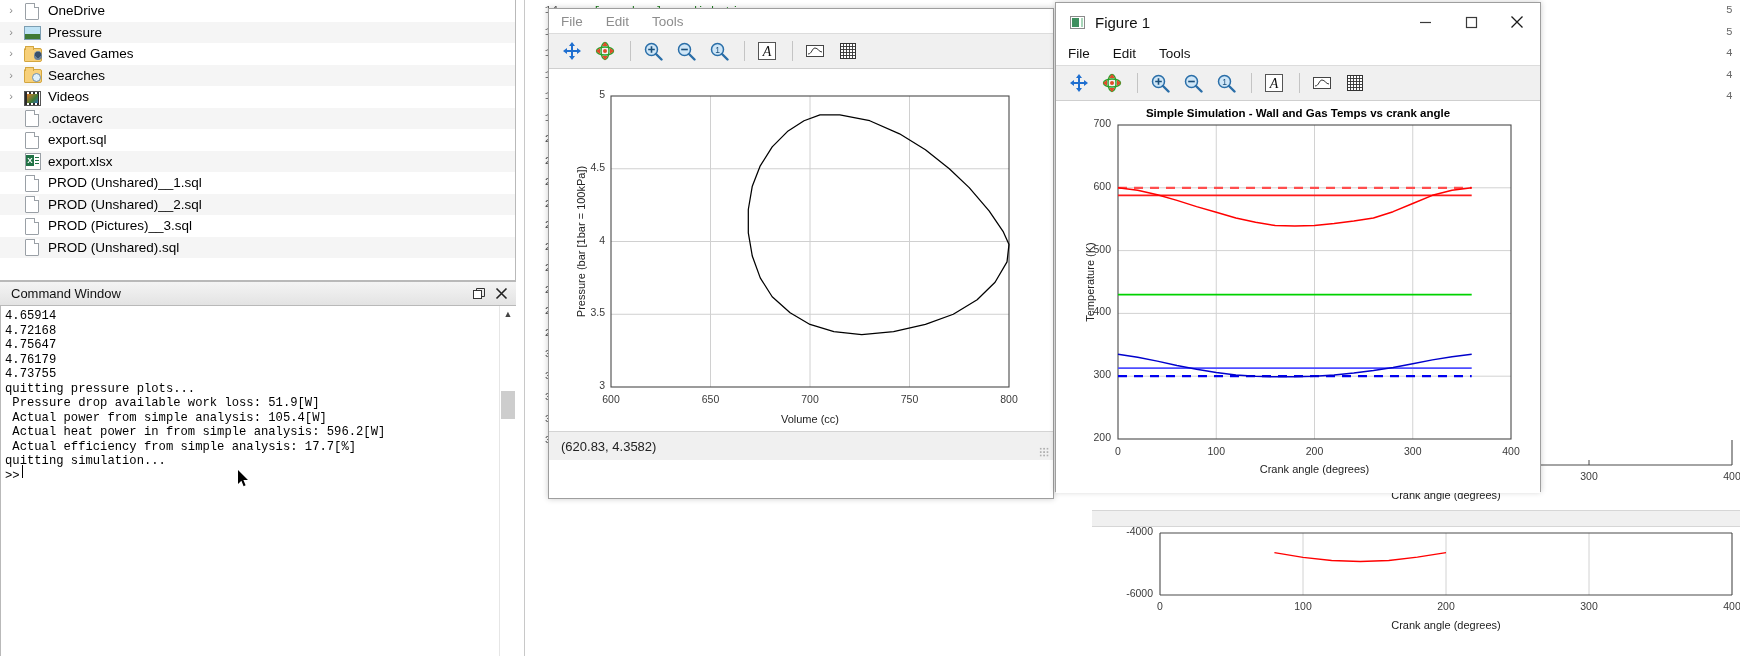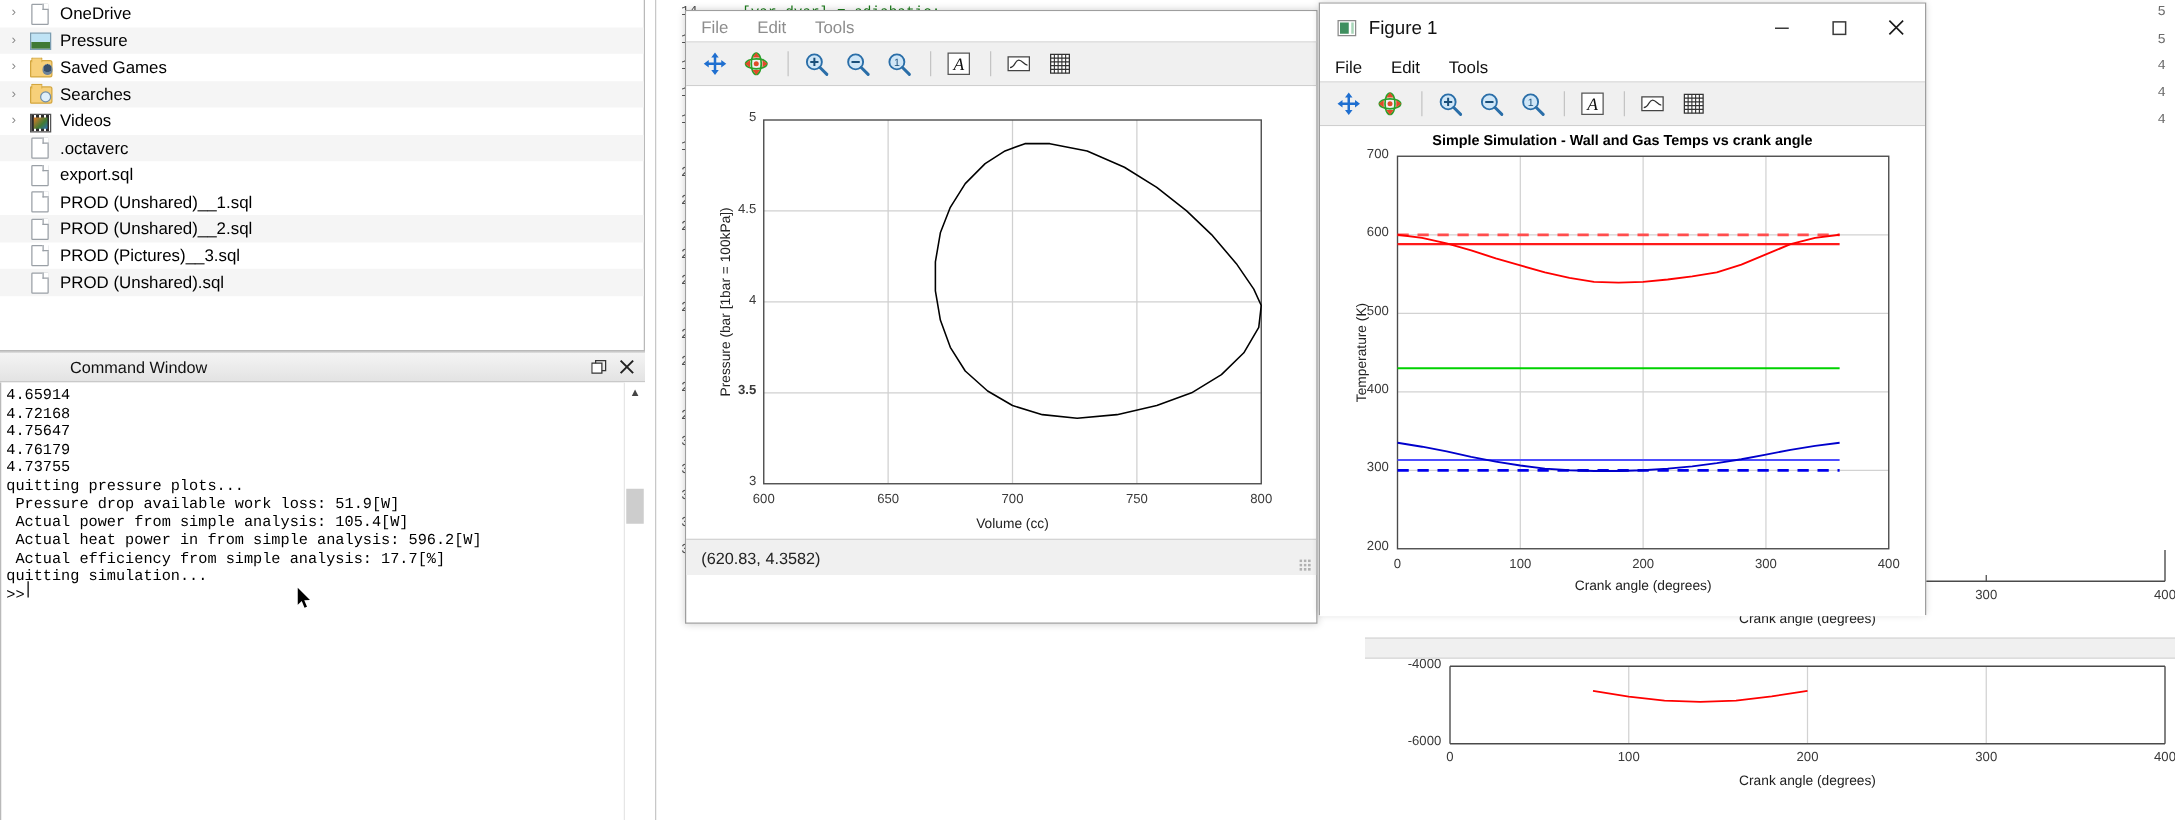--- a/index.html
+++ b/index.html
@@ -55,21 +55,21 @@
   .ic-xls{width:14px;height:15px;position:absolute;left:3px;top:0;background:#fff;border:1px solid #9aa0a6;}
   .ic-xls:before{content:"X";position:absolute;left:0;top:1px;width:8px;height:11px;background:#217346;color:#fff;
           font-size:8px;font-weight:bold;text-align:center;line-height:11px;font-family:"Liberation Sans",sans-serif;}
   .ic-xls:after{content:"";position:absolute;right:1px;top:3px;width:4px;height:8px;
           background:repeating-linear-gradient(#217346 0 1px,#fff 1px 3px);}
 
   
   #cmd-win{left:0;top:281px;width:516px;height:375px;background:#fff;box-sizing:border-box;}
   #cmd-title{height:23px;background:linear-gradient(#f4f4f4,#e3e3e3);border-top:1px solid #b9b9b9;
              border-bottom:1px solid #b9b9b9;display:flex;align-items:center;position:relative;}
-  #cmd-title-text{font-size:13px;color:#111;padding-left:26px;margin-left:30px;}
+  #cmd-title-text{font-size:13px;color:#111;padding-left:11px;}
   #cmd-undock,#cmd-close{position:absolute;top:3px;width:17px;height:17px;display:flex;
              align-items:center;justify-content:center;}
   #cmd-undock{right:28px;}
   #cmd-close{right:6px;}
   #cmd-body{position:relative;height:352px;background:#fff;border-left:1px solid #b9b9b9;box-sizing:border-box;}
   #cmd-text{position:absolute;left:4px;top:3px;right:22px;
             font-family:"Liberation Mono",monospace;font-size:12.2px;line-height:14.5px;
             color:#000;white-space:pre;}
   #cmd-scroll{position:absolute;right:0;top:0;width:16px;height:352px;background:#ffffff;border-left:1px solid #e6e6e6;}
   #cmd-scroll-up{position:absolute;right:0;top:0;width:16px;height:15px;display:flex;align-items:center;justify-content:center;
@@ -193,20 +193,27 @@
       </span>
       <span>.octaverc</span>
     </div>
     <div class="file-row">
       <span class="file-chevron"></span>
       <span class="file-icon">
         <span class="ic-doc"></span>
       </span>
       <span>export.sql</span>
     </div>
+    <div class="file-row alt">
+      <span class="file-chevron"></span>
+      <span class="file-icon">
+        <span class="ic-xls"></span>
+      </span>
+      <span>export.xlsx</span>
+    </div>
     <div class="file-row">
       <span class="file-chevron"></span>
       <span class="file-icon">
         <span class="ic-doc"></span>
       </span>
       <span>PROD (Unshared)__1.sql</span>
     </div>
     <div class="file-row alt">
       <span class="file-chevron"></span>
       <span class="file-icon">
@@ -385,21 +392,21 @@
         <line x1="161.5" y1="27" x2="161.5" y2="318" stroke="#d0d0d0" stroke-width="1"></line>
         <line x1="261" y1="27" x2="261" y2="318" stroke="#d0d0d0" stroke-width="1"></line>
         <line x1="360.5" y1="27" x2="360.5" y2="318" stroke="#d0d0d0" stroke-width="1"></line>
         <line x1="62" y1="245.25" x2="460" y2="245.25" stroke="#d0d0d0" stroke-width="1"></line>
         <line x1="62" y1="172.5" x2="460" y2="172.5" stroke="#d0d0d0" stroke-width="1"></line>
         <line x1="62" y1="99.75" x2="460" y2="99.75" stroke="#d0d0d0" stroke-width="1"></line>
         <rect x="62" y="27" width="398" height="291" fill="none" stroke="#4a4a4a" stroke-width="1.1"></rect>
         <path d="M270.95000000000005 45.914999999999964 L290.85 45.914999999999964 L320.7 51.735000000000014 L350.55 64.82999999999996 L376.42 80.83500000000001 L400.3 99.75 L420.2 118.66499999999999 L440.09999999999997 141.945 L454.03 162.31499999999997 L460 175.41 L458.01 192.87 L446.07 213.23999999999995 L428.16 230.7 L404.28 245.25 L376.42 255.43499999999997 L344.58 262.71000000000004 L312.74 265.62 L284.88 262.71000000000004 L261 255.43499999999997 L241.1 243.79500000000002 L223.19 227.78999999999996 L211.25 208.875 L203.29 187.05 L199.31 163.77000000000007 L199.31 140.49000000000004 L203.29 117.21000000000001 L211.25 96.84000000000006 L223.19 77.92499999999995 L239.11 61.920000000000016 L255.03 51.735000000000014 Z" fill="none" stroke="#000000" stroke-width="1.25" stroke-linejoin="round"></path>
       </svg>
       <div class="tick" style="left: 56px; top: 310px; transform: translateX(-100%);">3</div>
-      <div class="tick" style="left: 56px; top: 237.25px; transform: translateX(-100%); font-weight: bold;">3.5</div>
+      <div class="tick" style="left: 56px; top: 237.25px; transform: translateX(-100%);">3.5</div>
       <div class="tick" style="left: 56px; top: 164.5px; transform: translateX(-100%);">4</div>
       <div class="tick" style="left: 56px; top: 91.75px; transform: translateX(-100%);">4.5</div>
       <div class="tick" style="left: 56px; top: 19px; transform: translateX(-100%);">5</div>
       <div class="tick" style="left: 62px; top: 324px; transform: translateX(-50%);">600</div>
       <div class="tick" style="left: 161.5px; top: 324px; transform: translateX(-50%);">650</div>
       <div class="tick" style="left: 261px; top: 324px; transform: translateX(-50%);">700</div>
       <div class="tick" style="left: 360.5px; top: 324px; transform: translateX(-50%);">750</div>
       <div class="tick" style="left: 460px; top: 324px; transform: translateX(-50%);">800</div>
       <div class="axlabel" style="left: 62px; top: 344px; width: 398px;">Volume (cc)</div>
       <div class="axlabel vert" style="left: 26px; top: 318px; width: 291px;">Pressure (bar [1bar = 100kPa])</div>

